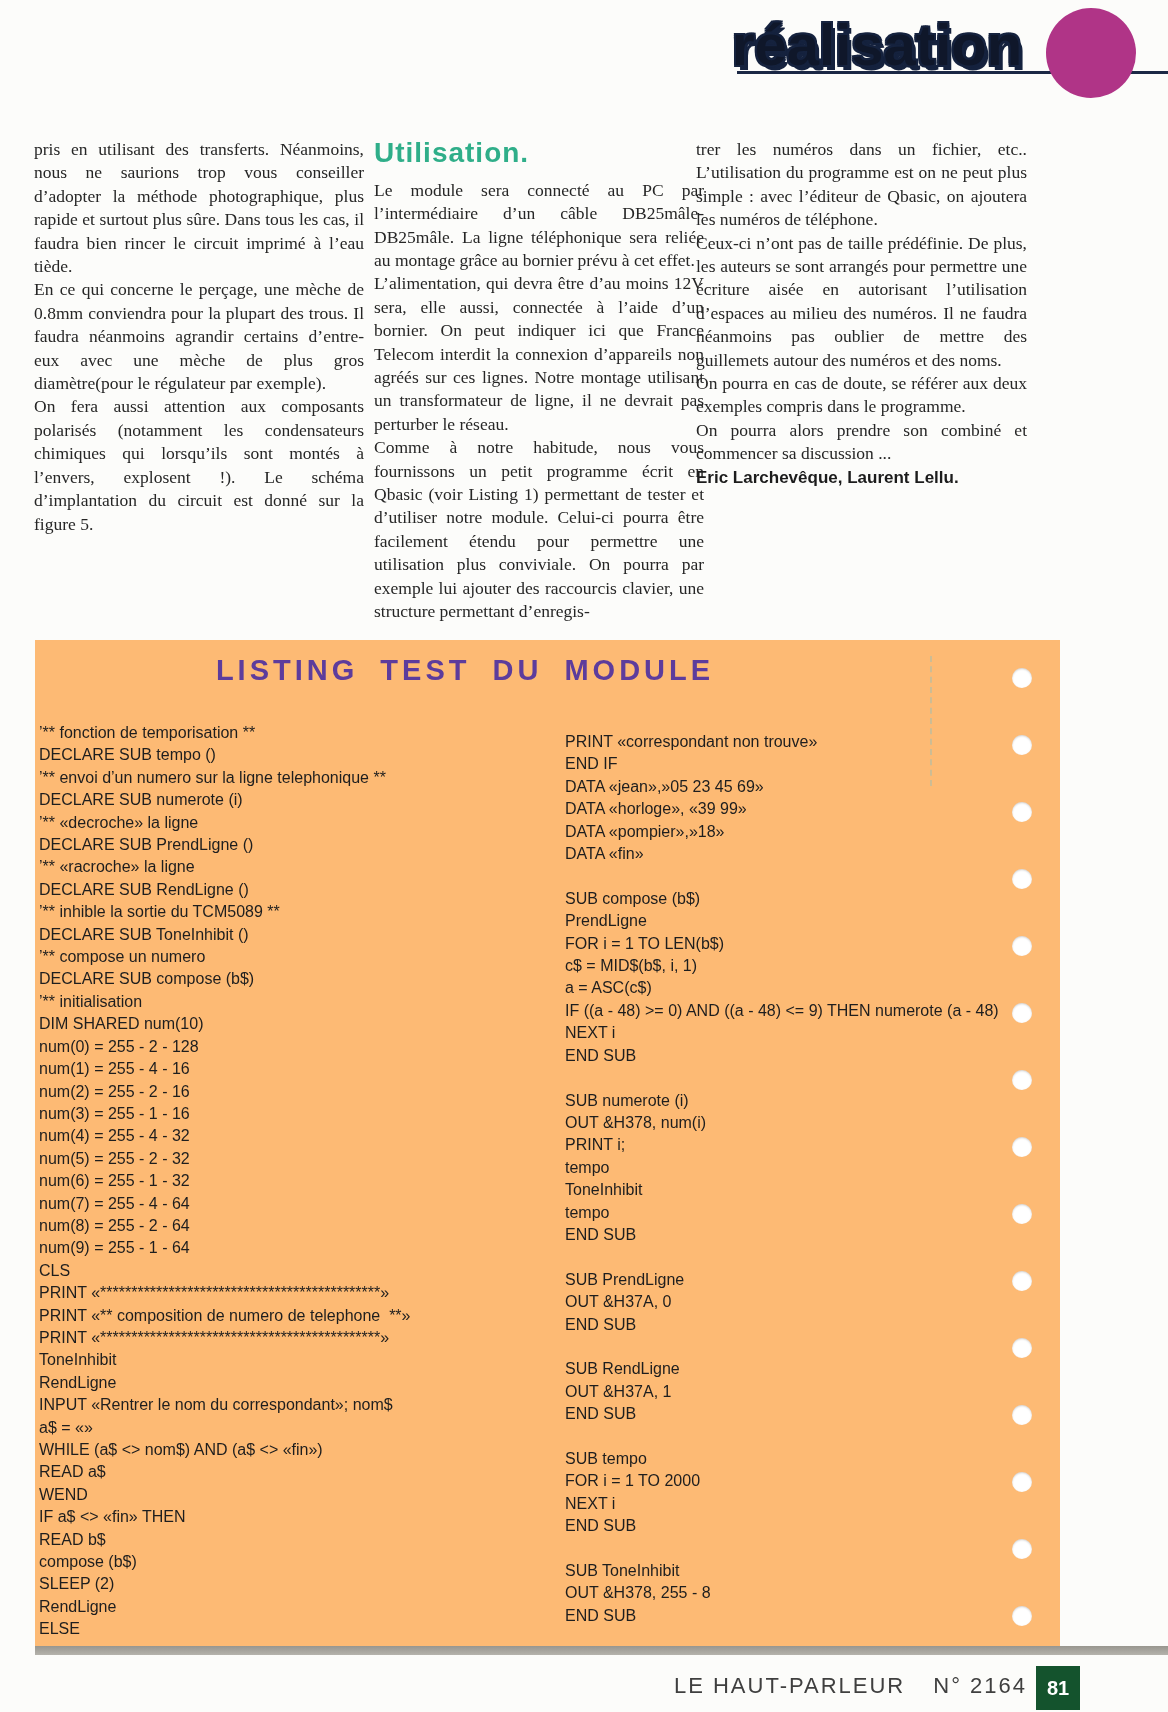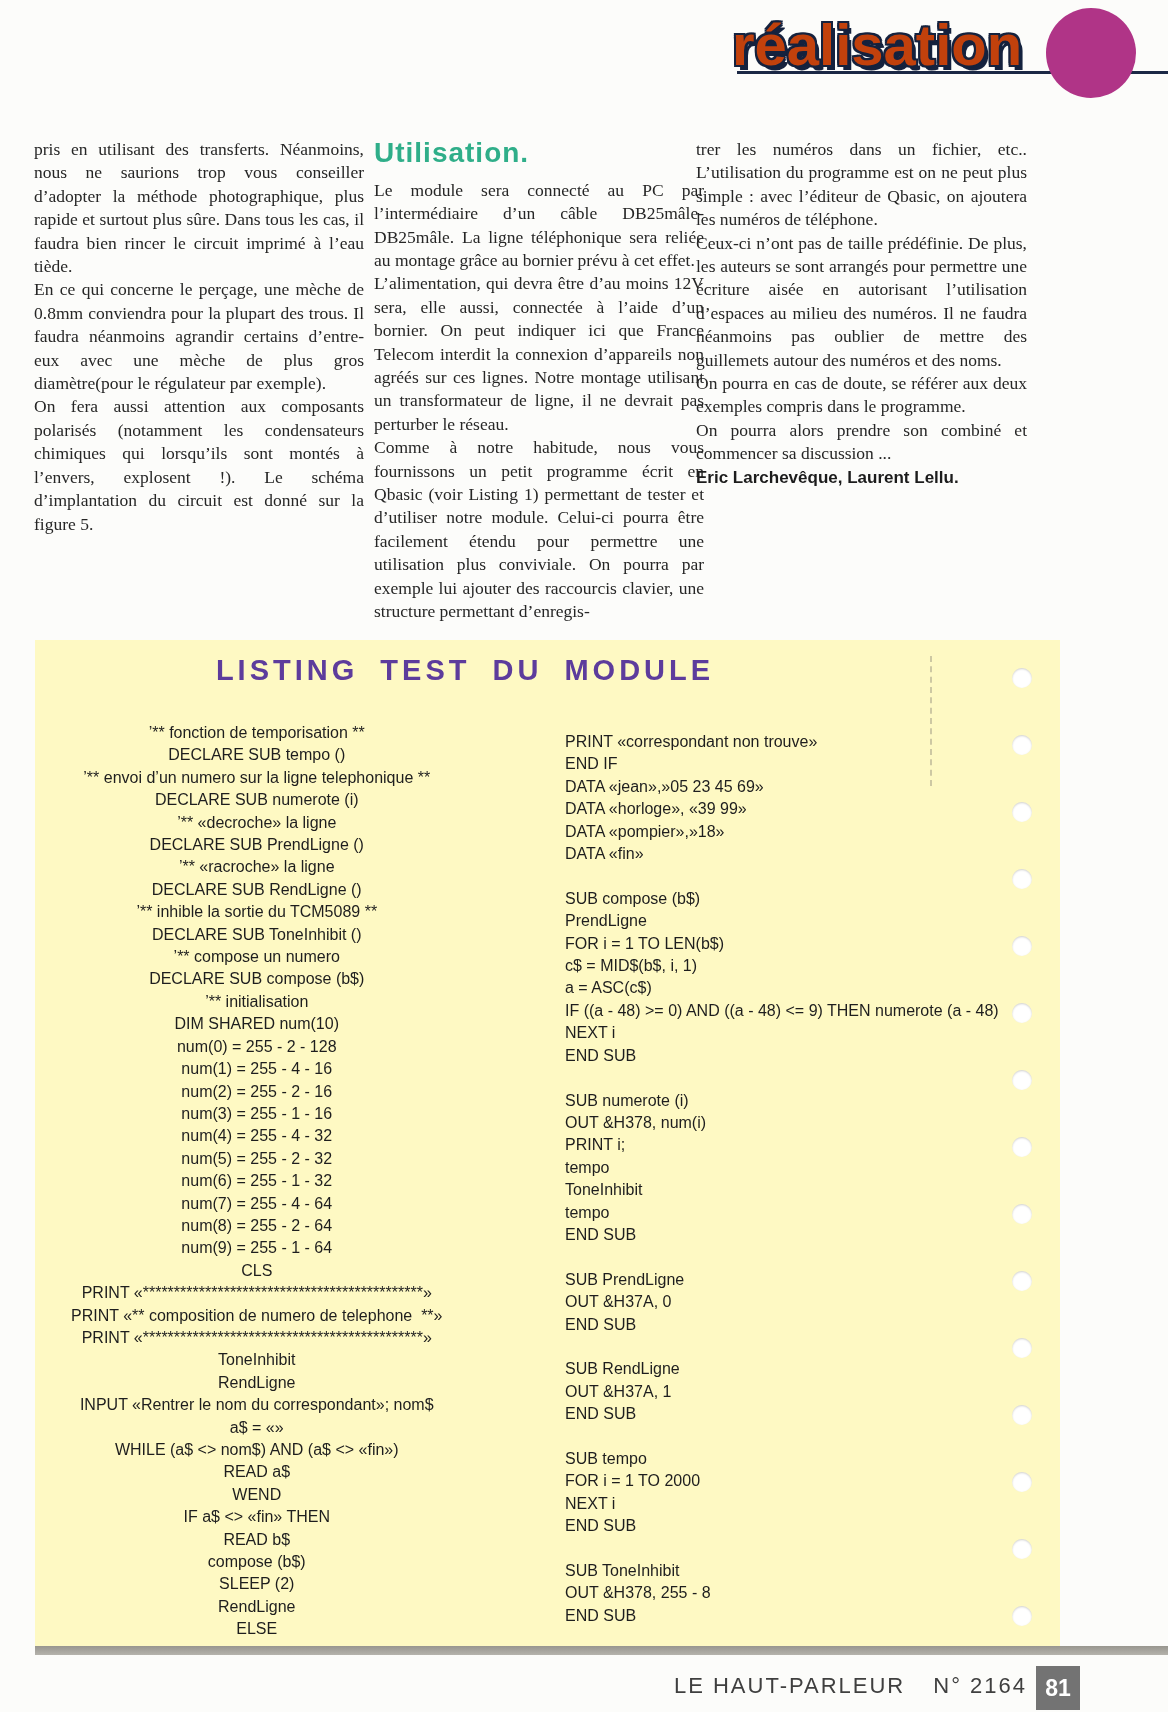--- a/index.html
+++ b/index.html
@@ -13,21 +13,21 @@
     position:absolute;top:71px;left:737px;width:431px;height:3px;
     background:#1b2845;
   }
   .logo-circle{
     position:absolute;left:1046px;top:8px;width:90px;height:90px;
     border-radius:50%;background:#b03487;
   }
   .logo-text{
     position:absolute;left:732px;top:16px;z-index:2;
     font-family:"Liberation Sans", sans-serif;font-weight:bold;
-    font-size:58px;line-height:1;letter-spacing:0px;color:#c2410c;
+    font-size:58px;line-height:1;letter-spacing:0px;color:#0f172a;
     text-shadow:
       -2px -2px 0 #15223e, 2px -2px 0 #15223e,
       -2px  2px 0 #15223e, 2px  2px 0 #15223e,
       -2px  0   0 #15223e, 2px  0   0 #15223e,
        0   -2px 0 #15223e, 0    2px 0 #15223e,
        4px  5px 0 #15223e;
   }
   
   .col{
     position:absolute;top:138px;width:330px;
@@ -43,33 +43,33 @@
     font-size:28px;color:#2fae89;letter-spacing:1px;
     margin:0 0 10px 0;line-height:1.1;
   }
   .byline{
     font-family:"Liberation Sans", sans-serif;font-weight:bold;
     font-size:17px;text-align:left;margin-top:3px;color:#1c1c1c;
   }
   
   .listing{
     position:absolute;left:35px;top:640px;width:1025px;height:1006px;
-    background:#fef9c3;
+    background:#fdba74;
   }
   .listing-title{
     position:absolute;left:0;top:14px;width:860px;text-align:center;
     font-family:"Liberation Sans", sans-serif;font-weight:bold;
     font-size:29px;letter-spacing:4px;word-spacing:10px;color:#5d3c9c;
   }
   .code{
     position:absolute;white-space:pre;
     font-family:"Liberation Sans", sans-serif;
     font-size:16px;line-height:22.4px;color:#1e1e1e;
   }
-  .code-left{left:36px;top:66px;text-align:center;}
+  .code-left{left:4px;top:66px;}
   .code-right{left:530px;top:75px;}
   .dash-line{
     position:absolute;left:895px;top:16px;height:130px;width:0;
     border-left:2px dashed #c2bd9c;opacity:.8;
   }
   .hole{
     position:absolute;left:977px;width:20px;height:20px;border-radius:50%;
     background:#ffffff;box-shadow:inset 0 1px 2px rgba(0,0,0,.18);
   }
   .listing-shadow{
@@ -78,22 +78,22 @@
   }
   
   .footer-text{
     position:absolute;top:1673px;right:141px;
     font-family:"Liberation Sans", sans-serif;font-size:22px;
     color:#3f3f3f;letter-spacing:2px;
   }
   .footer-text .issue{margin-left:28px;}
   .page-badge{
     position:absolute;top:1666px;right:88px;width:44px;height:44px;
-    background:#737373;color:#ffffff;
-    font-family:"Liberation Sans", sans-serif;font-weight:bold;font-size:23px;
+    background:#14532d;color:#ffffff;
+    font-family:"Liberation Sans", sans-serif;font-weight:bold;font-size:20px;
     display:flex;align-items:center;justify-content:center;
   }
 </style>
 </head>
 <body>
 
 <div>
 
   <div class="header-rule"></div>
   <div class="logo-circle"></div>

